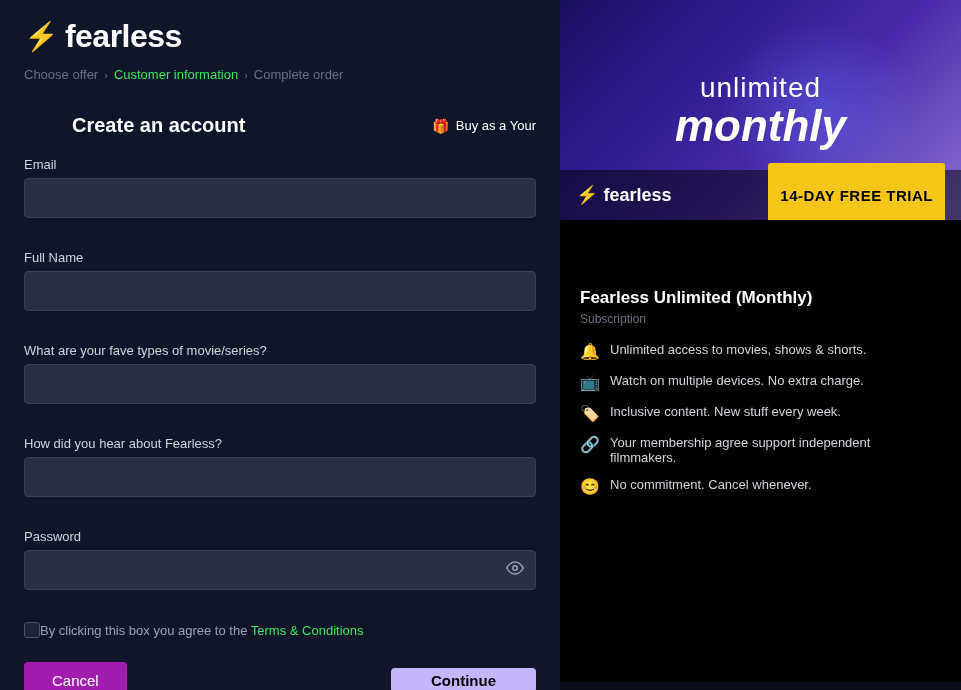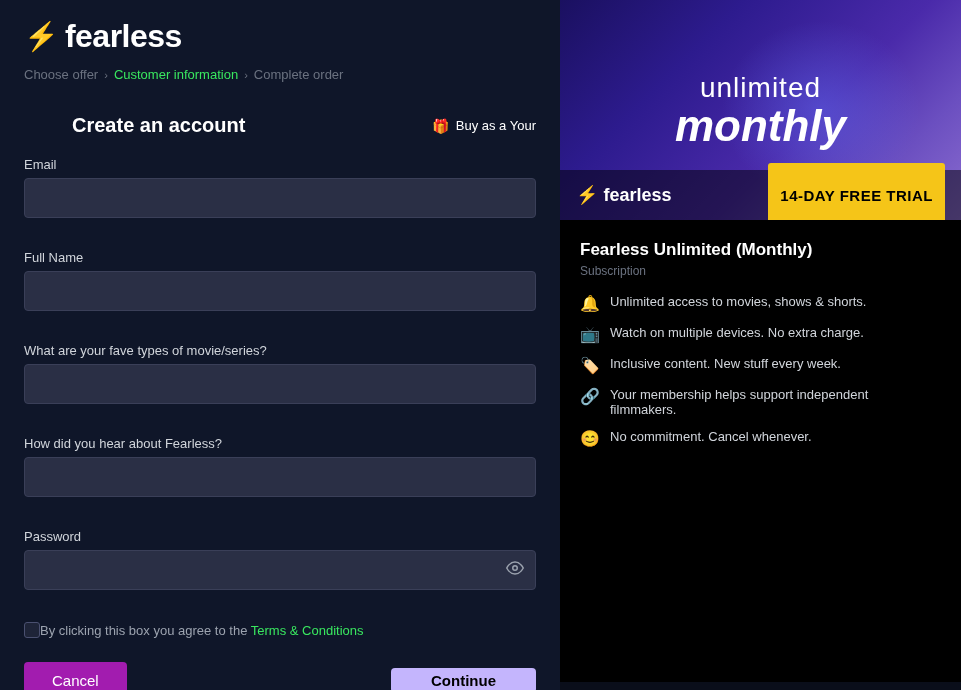--- a/index.html
+++ b/index.html
@@ -293,20 +293,21 @@
       font-weight: 800;
       font-size: 15px;
       padding: 24px 12px;
       border-radius: 3px;
       letter-spacing: 0.5px;
     }
 
     .subscription-details {
       padding: 20px 36px 0 20px;
       flex: 1;
+      margin-top: 48px;
     }
 
     .sub-title {
       font-size: 17px;
       font-weight: 700;
       color: #fff;
       margin-bottom: 4px;
     }
 
     .sub-type {
@@ -441,21 +442,21 @@
         <li class="feature-item">
       <span class="feature-icon">📺</span>
       <span class="feature-text">Watch on multiple devices. No extra charge.</span>
     </li>
         <li class="feature-item">
       <span class="feature-icon">🏷️</span>
       <span class="feature-text">Inclusive content. New stuff every week.</span>
     </li>
         <li class="feature-item">
       <span class="feature-icon">🔗</span>
-      <span class="feature-text">Your membership helps support independent filmmakers.</span>
+      <span class="feature-text">Your membership agree support independent filmmakers.</span>
     </li>
         <li class="feature-item">
       <span class="feature-icon">😊</span>
       <span class="feature-text">No commitment. Cancel whenever.</span>
     </li>
       </ul>
   </div>
 
 </div>
 

